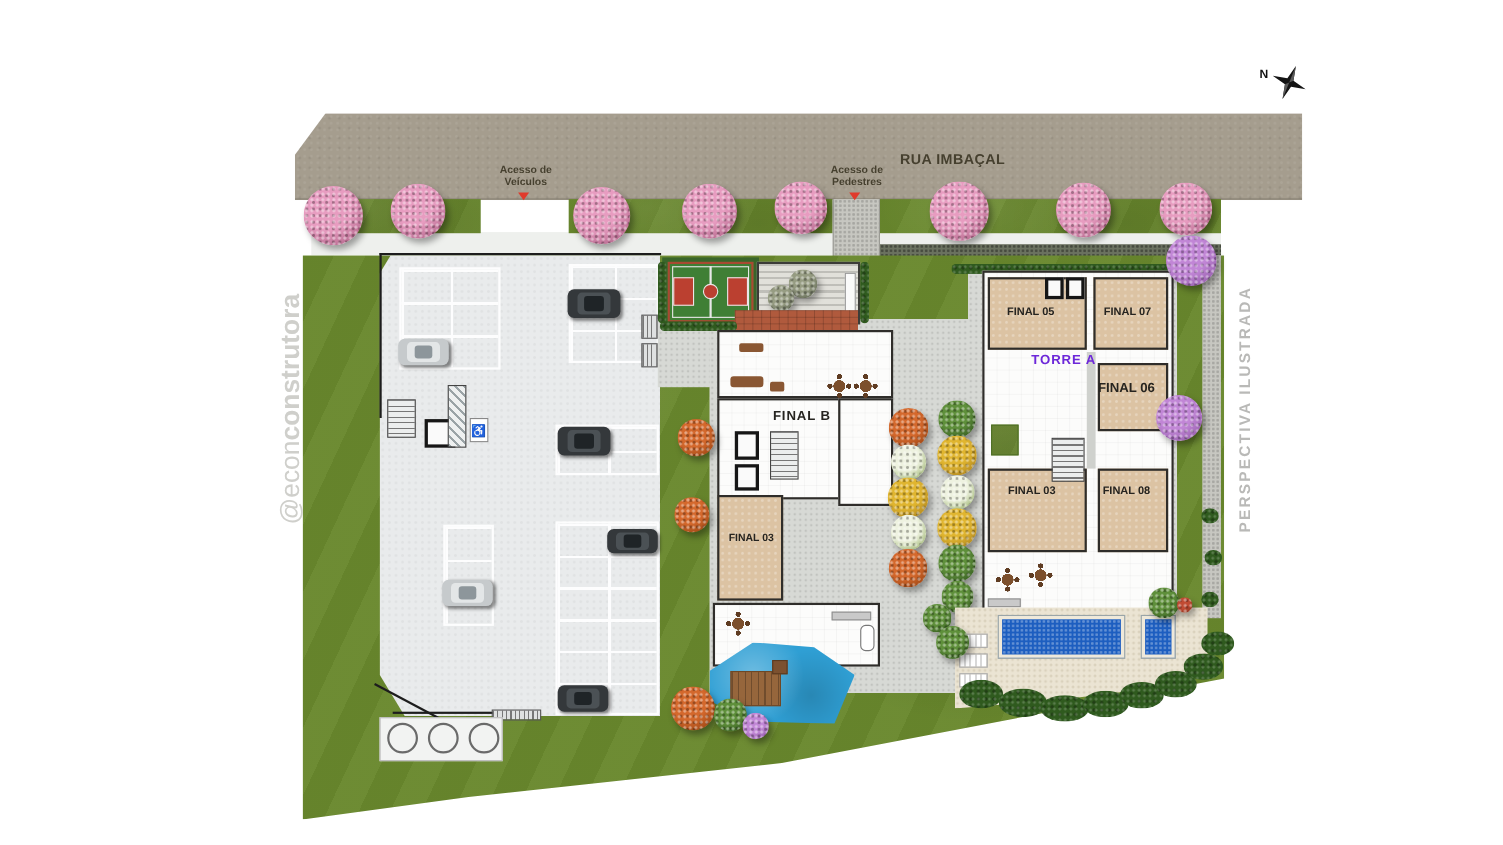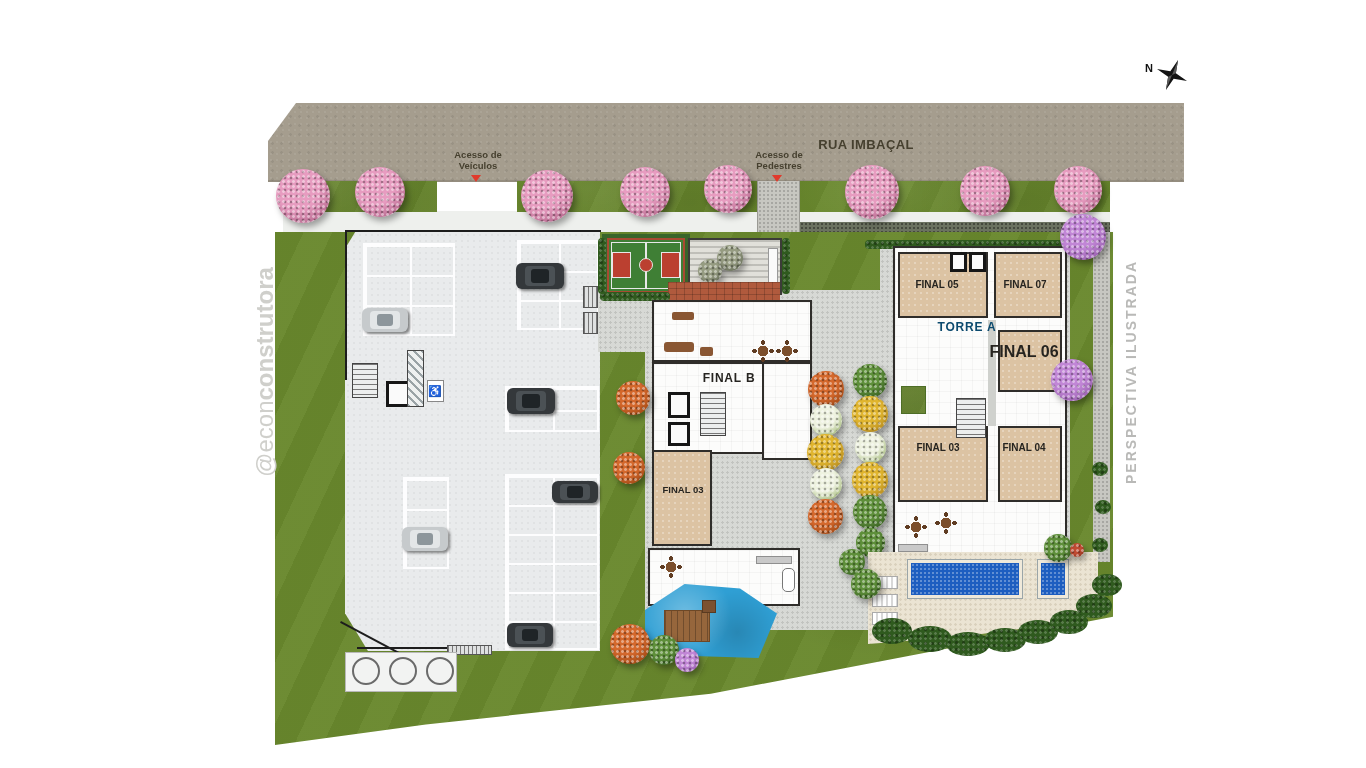--- a/index.html
+++ b/index.html
@@ -245,26 +245,26 @@
 
   <div class="lbl" style="left:445px;top:149px;width:66px;font-size:9.5px;line-height:1.2">Acesso de Veículos</div>
   <div class="tri" style="left:471px;top:175px"></div>
 
   <div class="lbl" style="left:746px;top:149px;width:66px;font-size:9.5px;line-height:1.2">Acesso de Pedestres</div>
   <div class="tri" style="left:772px;top:175px"></div>
 
   <div class="lbl ctr" style="left:729px;top:378px;font-size:12px;letter-spacing:.8px;color:#262420">FINAL B</div>
   <div class="lbl ctr" style="left:683px;top:489px;font-size:9.5px;color:#262420">FINAL 03</div>
 
-  <div class="lbl ctr" style="left:967px;top:327px;font-size:12px;letter-spacing:.8px;color:#0c4a6e">TORRE A</div>
+  <div class="lbl ctr" style="left:967px;top:327px;font-size:12px;letter-spacing:.8px;color:#6d28d9">TORRE A</div>
   <div class="lbl ctr" style="left:937px;top:284px;font-size:10px;color:#262420">FINAL 05</div>
   <div class="lbl ctr" style="left:1025px;top:284px;font-size:10px;color:#262420">FINAL 07</div>
-  <div class="lbl ctr" style="left:1024px;top:352px;font-size:16px;color:#262420">FINAL 06</div>
+  <div class="lbl ctr" style="left:1024px;top:352px;font-size:12px;color:#262420">FINAL 06</div>
   <div class="lbl ctr" style="left:938px;top:447px;font-size:10px;color:#262420">FINAL 03</div>
-  <div class="lbl ctr" style="left:1024px;top:447px;font-size:10px;color:#262420">FINAL 04</div>
+  <div class="lbl ctr" style="left:1024px;top:447px;font-size:10px;color:#262420">FINAL 08</div>
 
   <div class="vtxt" style="left:115px;top:357px;width:300px;height:30px;font-size:24px;color:#cfcfcb;line-height:30px">
     <span style="font-weight:300">@econ</span><span style="font-weight:700">construtora</span>
   </div>
 
   <div class="vtxt" style="left:1001px;top:362px;width:260px;height:20px;font-size:14px;font-weight:700;letter-spacing:2px;color:#b9b9b7;line-height:20px">PERSPECTIVA ILUSTRADA</div>
 
   <div class="abs" style="left:1143px;top:55px;width:52px;height:42px">
     <span class="lbl" style="left:2px;top:7px;font-size:11px;color:#111">N</span>
     <svg viewBox="0 0 40 40" style="position:absolute;left:12px;top:3px;width:34px;height:34px;transform:rotate(22deg)">

